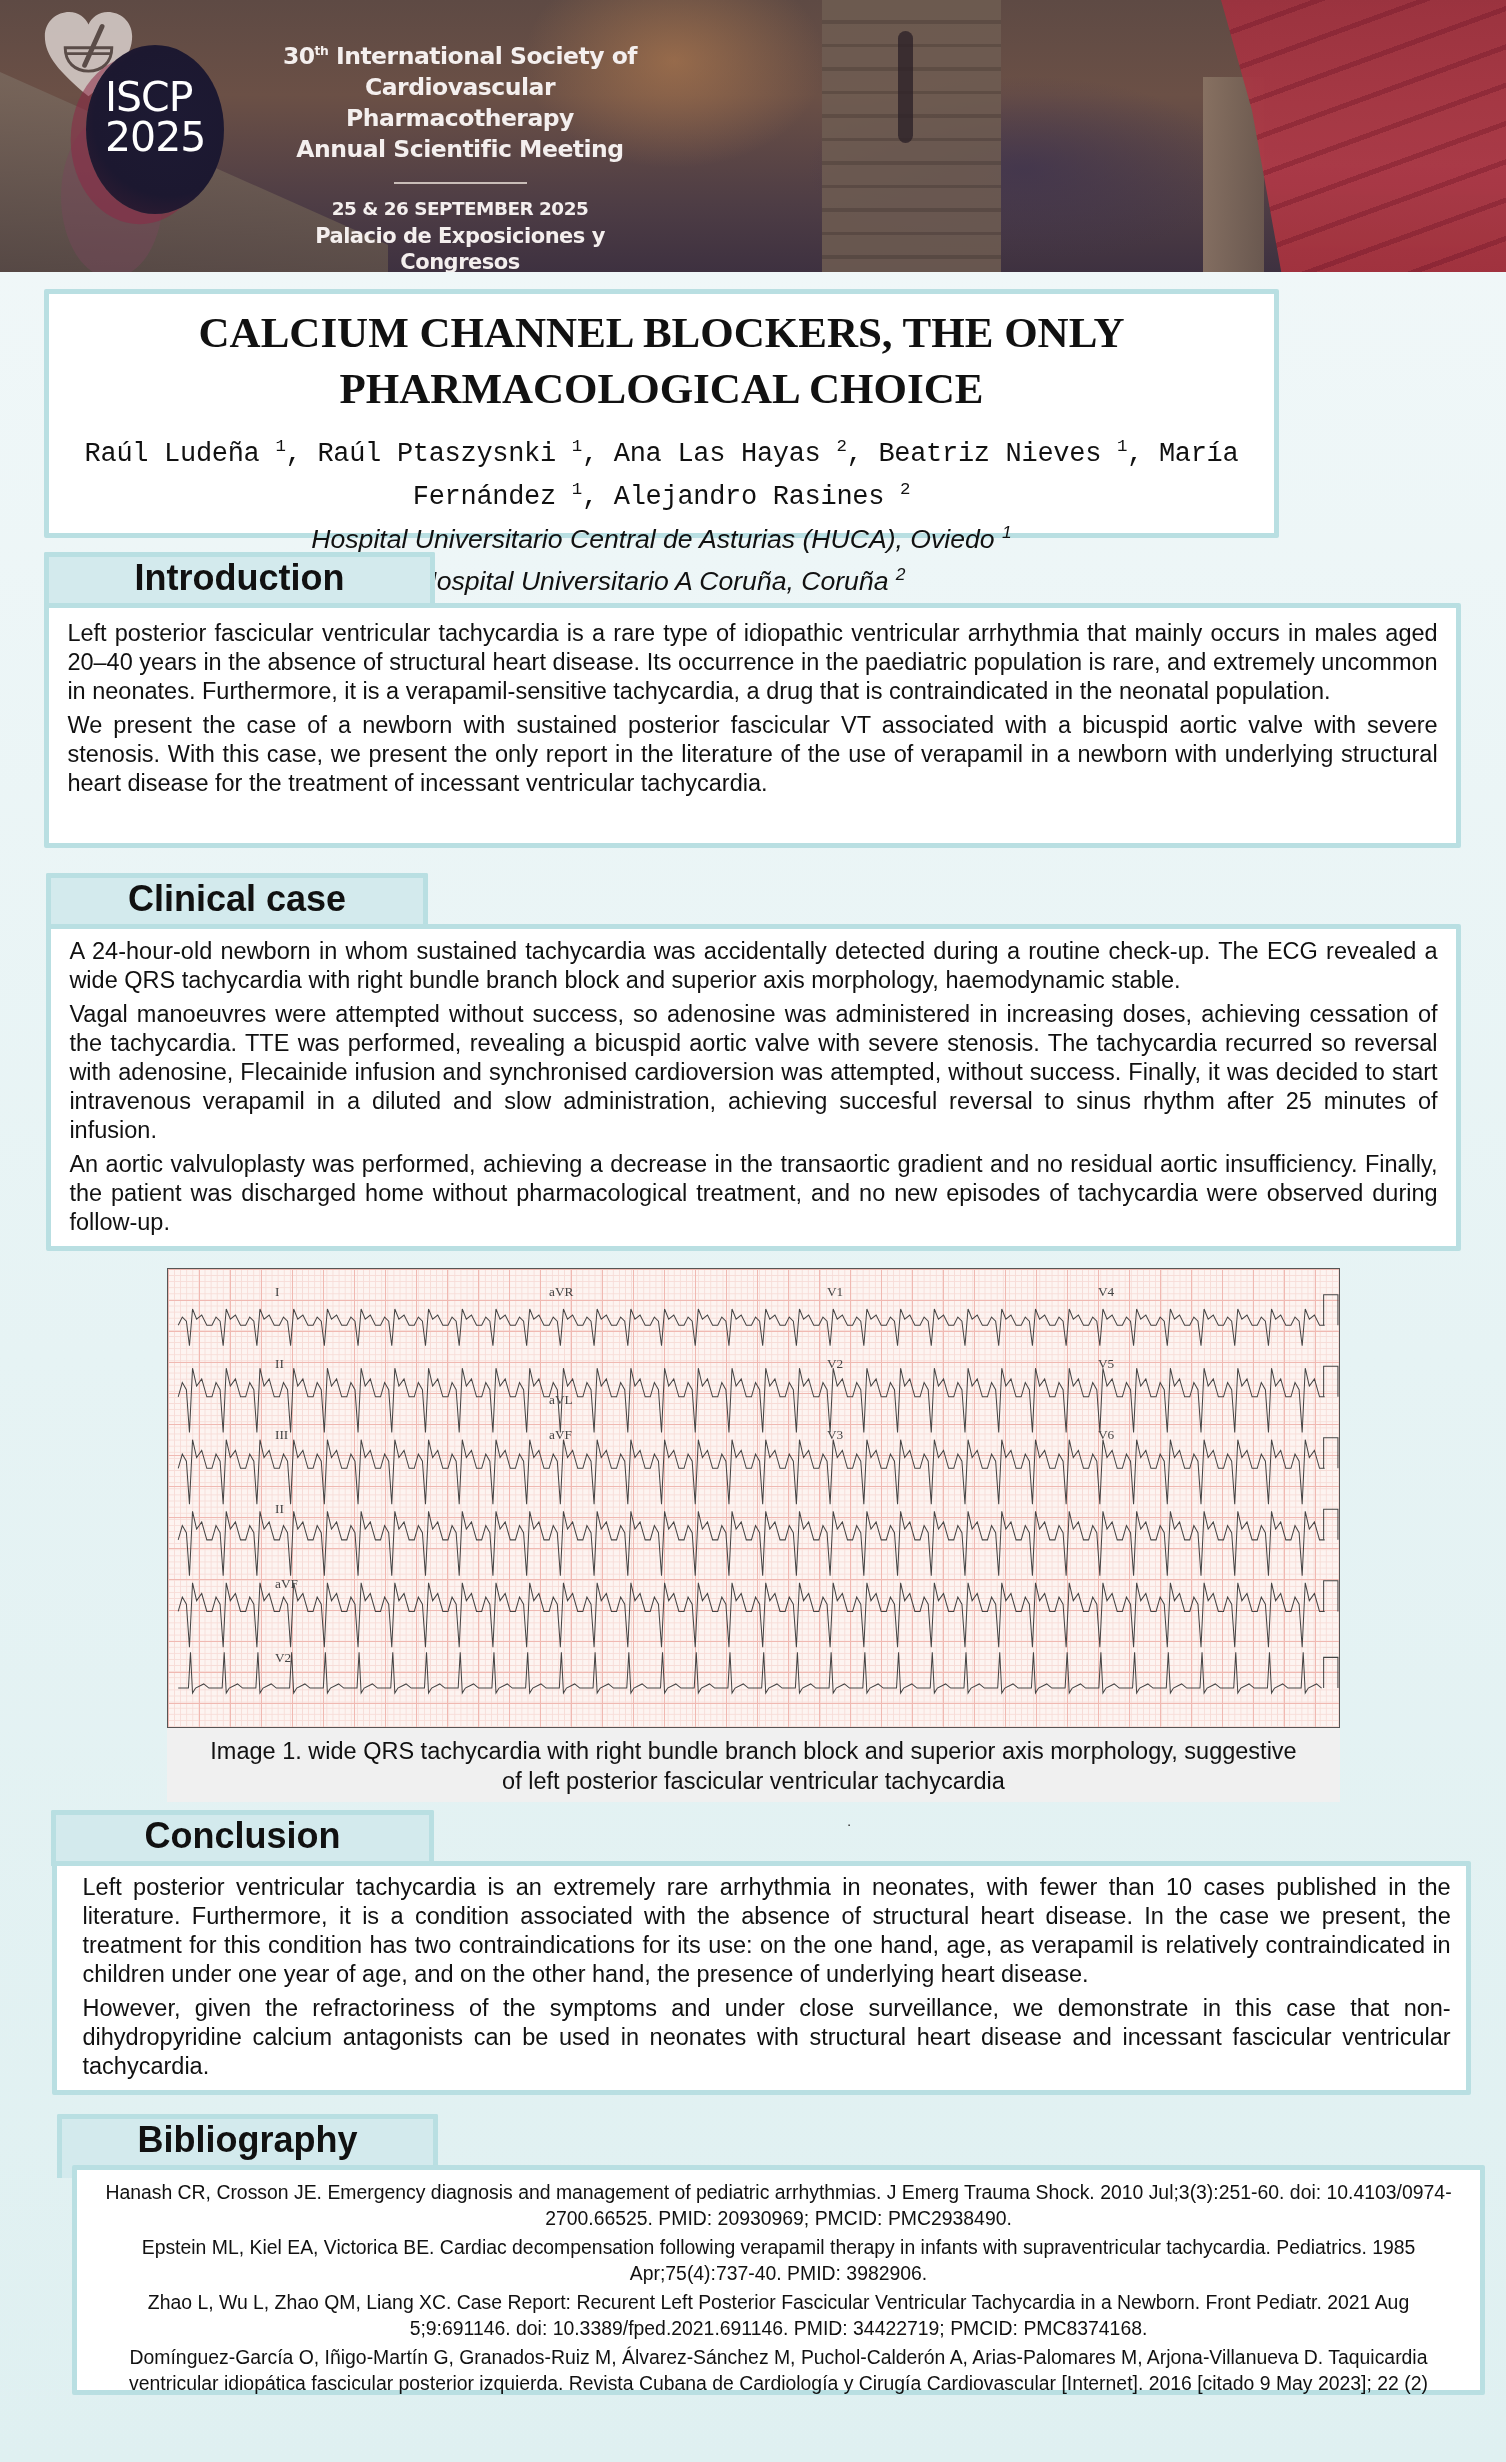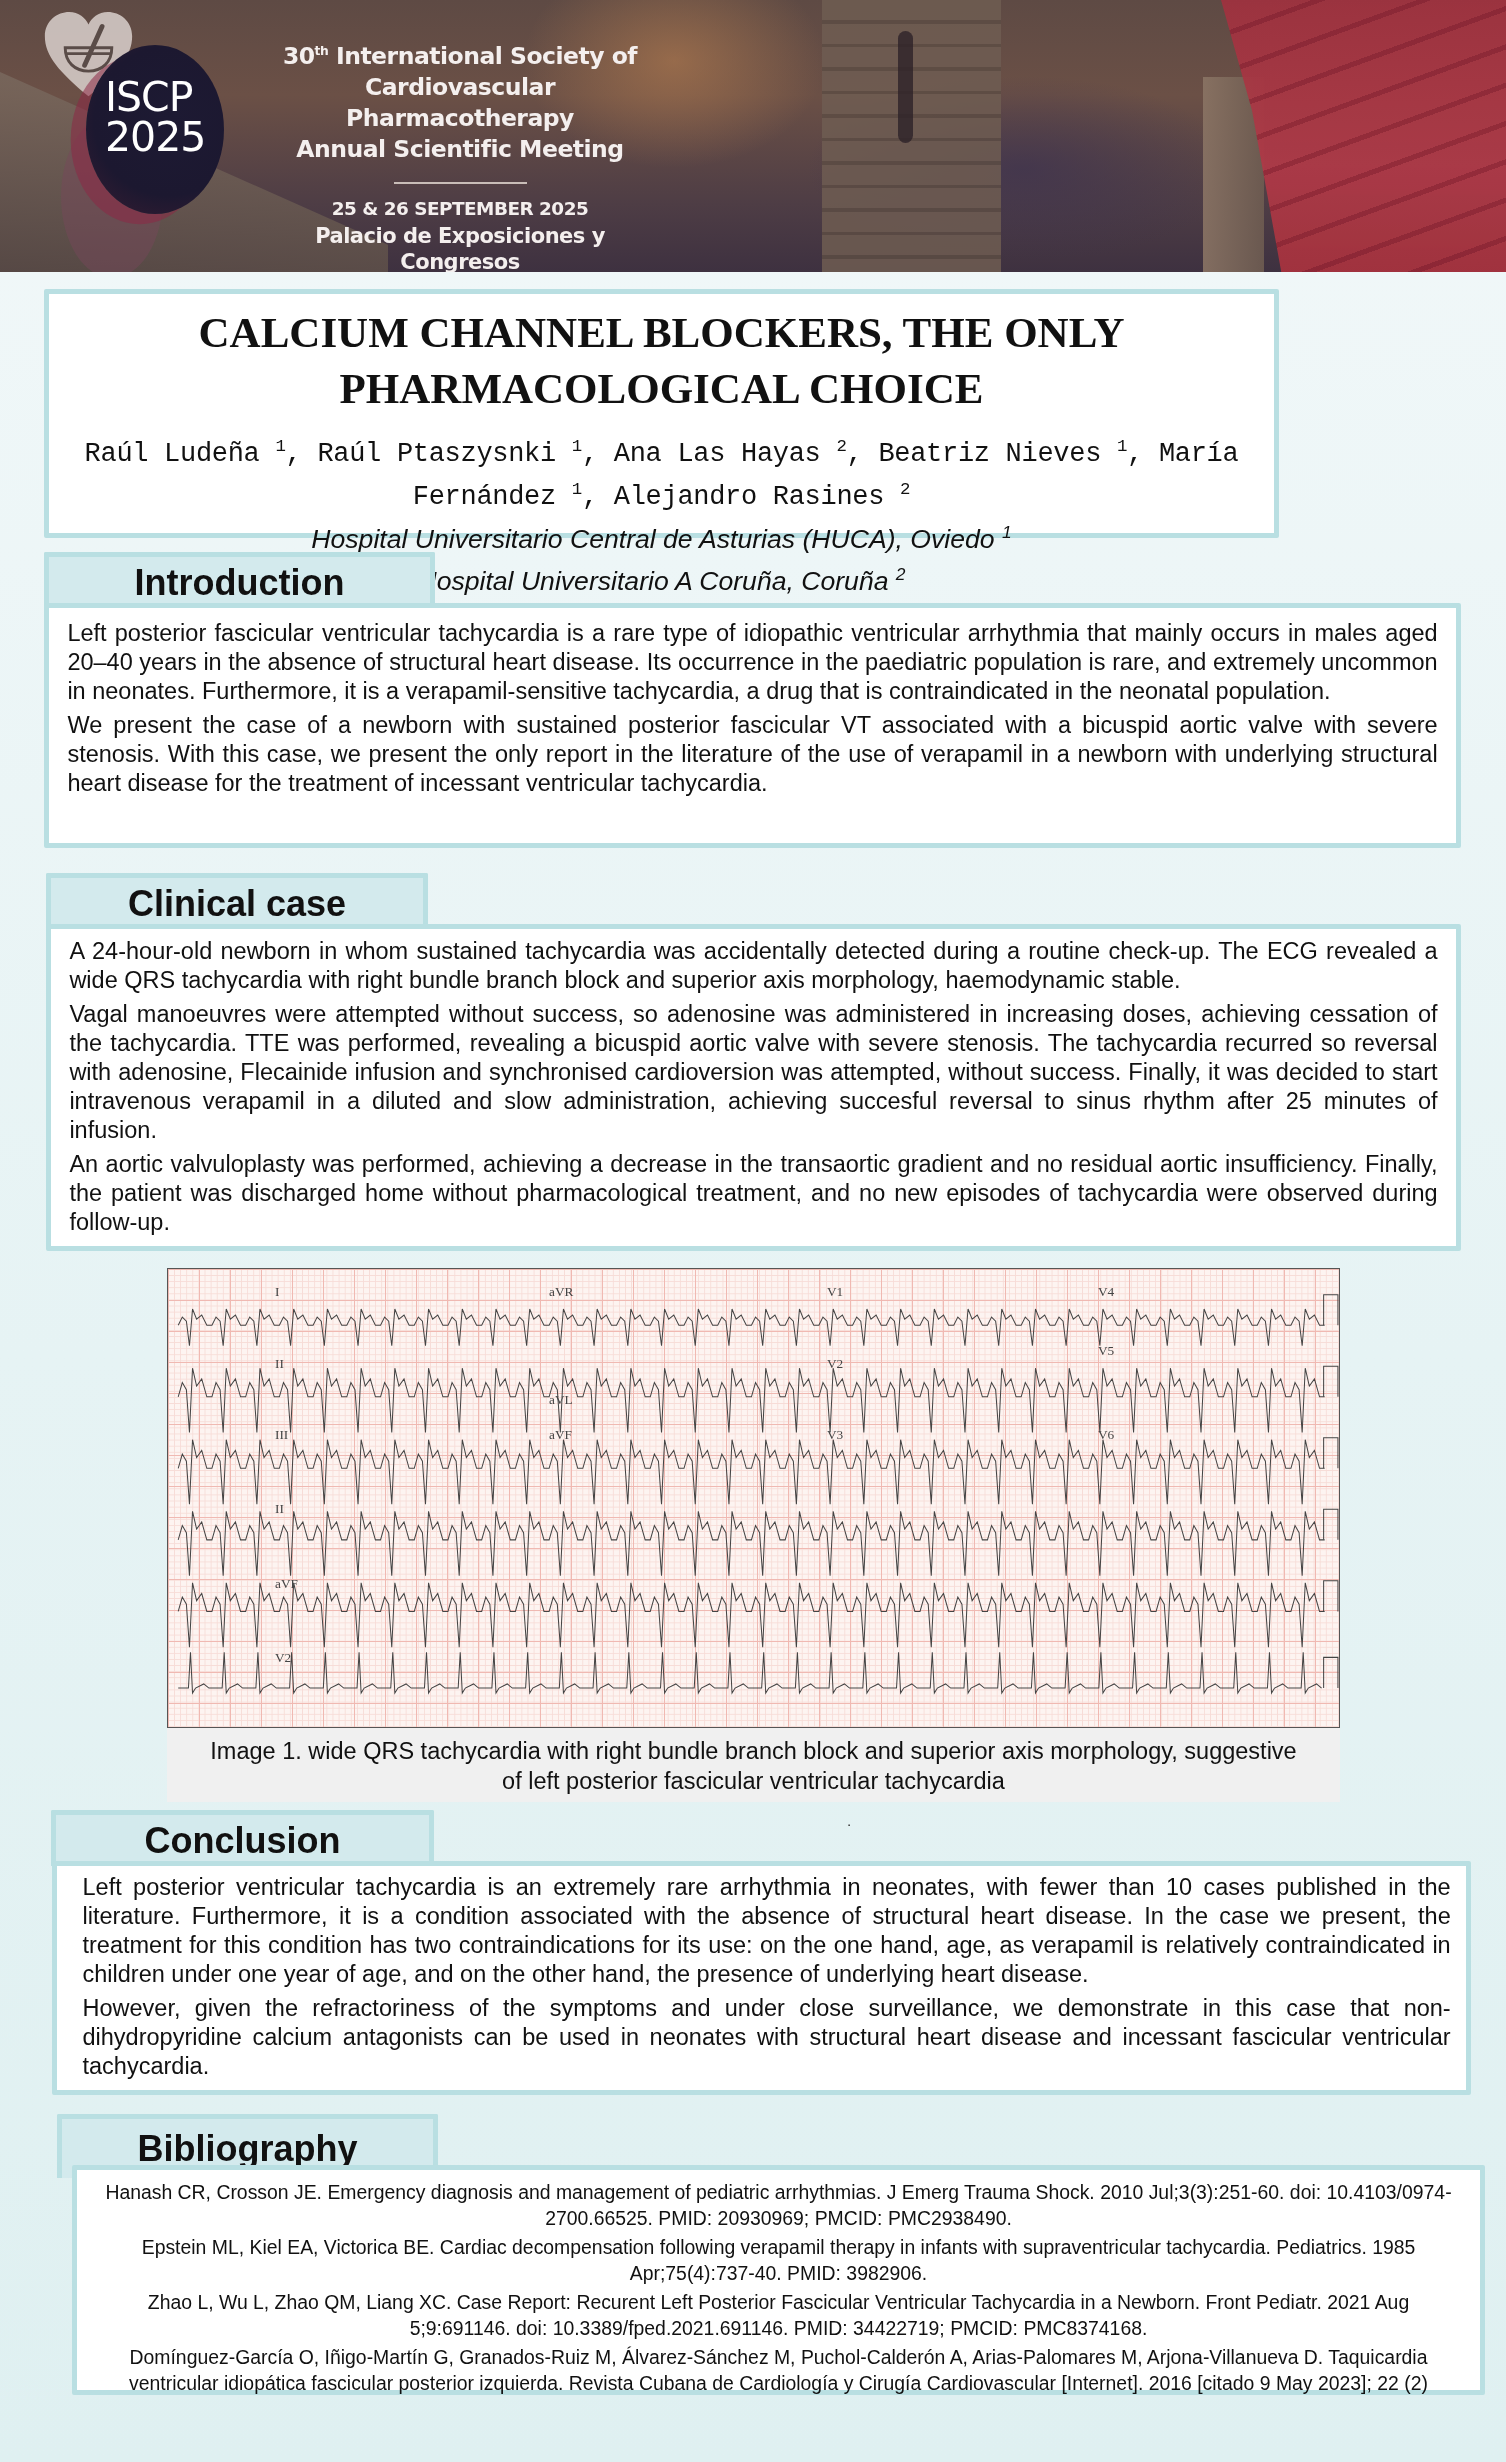--- a/index.html
+++ b/index.html
@@ -76,21 +76,21 @@
 
   
   .box {
     position: absolute; background: #ffffff;
     border: 5.1px solid #b9dfe2; border-radius: 2px;
   }
   .tab {
     position: absolute; background: #d3eaed;
     border: 5.1px solid #b9dfe2; border-bottom: none; border-radius: 2px 2px 0 0;
     font-weight: bold; font-size: 36px; color: #111;
-    display: flex; align-items: center; justify-content: center;
+    display: flex; justify-content: center;
   }
   .title-box { left: 44px; top: 289px; width: 1235px; height: 249px; text-align: center; }
   .title-box .title {
     font-family: "Liberation Serif", serif; font-weight: bold; font-size: 43px;
     line-height: 56px; margin-top: 11.2px; letter-spacing: 0px;
   }
   .title-box .authors {
     font-family: Liberation Mono, monospace; font-size: 27px; margin-top: 12.3px; line-height: 36px;
     letter-spacing: -0.3px;
   }
@@ -217,21 +217,21 @@
         <path d="M 2262 670 L 2262 610 L 2290 610 L 2290 670" fill="none" stroke="#444" stroke-width="2"></path>
         <path d="M 2262 820 L 2262 760 L 2290 760 L 2290 820" fill="none" stroke="#444" stroke-width="2"></path>
       </svg>
     <span class="lead-label" style="left:107px; top:15.3px;">I</span>
     <span class="lead-label" style="left:381px; top:15.3px;">aVR</span>
     <span class="lead-label" style="left:659px; top:15.3px;">V1</span>
     <span class="lead-label" style="left:930px; top:15.3px;">V4</span>
     <span class="lead-label" style="left:107px; top:87px;">II</span>
     <span class="lead-label" style="left:381px; top:87px;margin-top:36px;">aVL</span>
     <span class="lead-label" style="left:659px; top:87px;">V2</span>
-    <span class="lead-label" style="left:930px; top:74px;">V5</span>
+    <span class="lead-label" style="left:930px; top:87px;">V5</span>
     <span class="lead-label" style="left:107px; top:158px;">III</span>
     <span class="lead-label" style="left:381px; top:158px;">aVF</span>
     <span class="lead-label" style="left:659px; top:158px;">V3</span>
     <span class="lead-label" style="left:930px; top:158px;">V6</span>
     <span class="lead-label" style="left:107px; top:232px;">II</span>
     <span class="lead-label" style="left:107px; top:307px;">aVF</span>
     <span class="lead-label" style="left:107px; top:381px;">V2</span>
   </div>
   <div class="ecg-caption">
     <div>Image 1. wide QRS tachycardia with right bundle branch block and superior axis morphology, suggestive</div>

